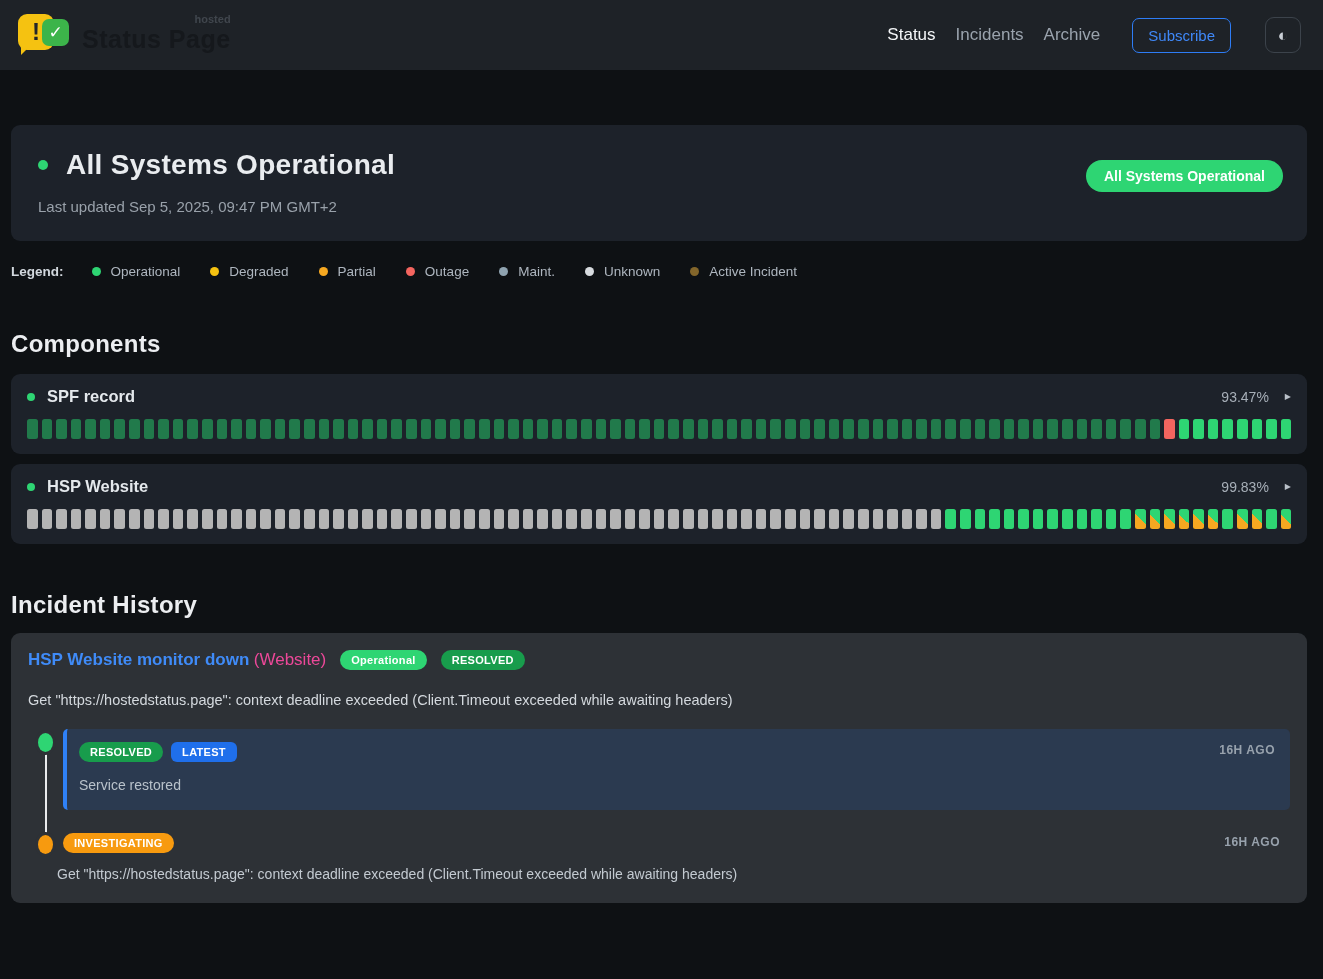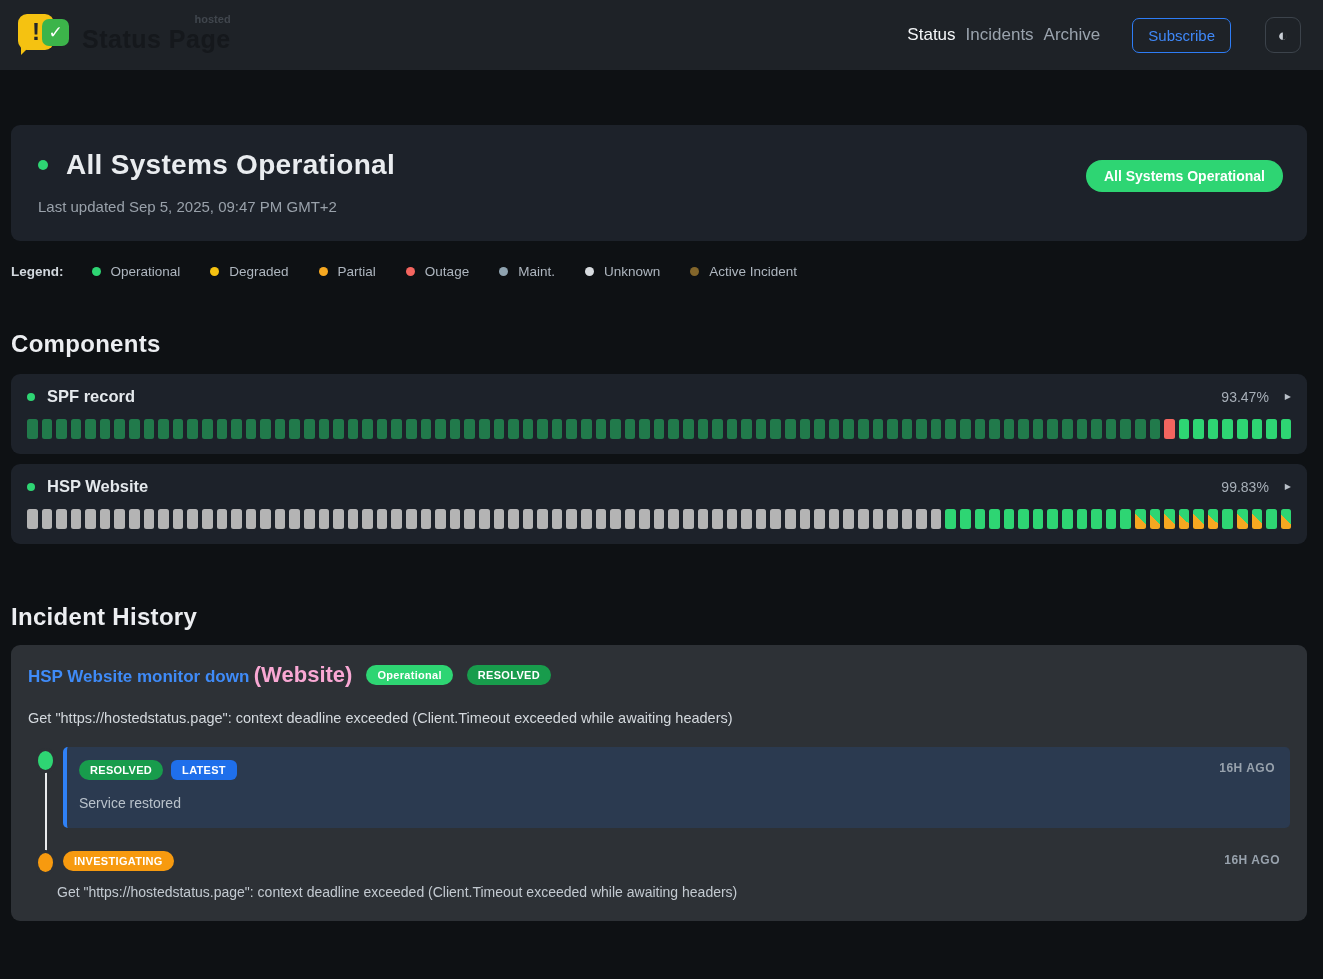--- a/index.html
+++ b/index.html
@@ -84,29 +84,29 @@
   .comp-left { display: flex; align-items: center; gap: 12px; }
   .comp-dot { width: 8px; height: 8px; }
   .comp-name { font-size: 16.5px; font-weight: 600; color: #e4e8ec; }
   .comp-right { display: flex; align-items: center; gap: 16px; }
   .comp-uptime { font-size: 14px; color: #a7afb8; }
   .comp-arrow { font-size: 8px; color: #b9c0c8; }
   .bars { display: flex; gap: 4px; margin-top: 13px; }
   .bar { flex: 1 1 0; height: 20px; border-radius: 2.5px; min-width: 0; }
   .bar.mixed { background: linear-gradient(45deg, #f6a821 0 50%, #2ed573 50% 100%); }
   
-  .incident-title { margin-top: 59px; }
+  .incident-title { margin-top: 47px; }
   .incident-date { margin-top: 15px; font-size: 15px; font-weight: bold; color: #c5ccd3; letter-spacing: 0.5px; }
   .incident-date .utc { font-size: 13px; font-weight: normal; color: #8b949e; letter-spacing: 0; }
   .incident-card {
     background: #2d3136; border-radius: 9px; margin-top: 14px; padding: 17px 17px 21px 17px;
   }
   .inc-title-row { display: flex; align-items: center; gap: 14px; }
   .inc-link { color: #3f8bf8; font-size: 17px; font-weight: bold; text-decoration: none; cursor: pointer; }
-  .inc-component { color: #f9a8d4; font-size: 22px; font-weight: 700; }
+  .inc-component { color: #ec4899; font-size: 17px; font-weight: 400; }
   .pill {
     display: inline-block; color: #fff; font-weight: bold; border-radius: 11px;
     font-size: 11px; padding: 4px 11px; letter-spacing: 0.3px; white-space: nowrap;
   }
   .pill-operational { background: #2ed573; font-size: 11px; }
   .pill-resolved { background: #189c4c; }
   .pill-latest { background: #1f6feb; border-radius: 6px; }
   .pill-investigating { background: #f79a0f; }
   .inc-meta { margin-top: 9px; font-size: 13.5px; color: #98a1ab; }
   .inc-meta b { color: #d7dce1; font-weight: bold; }
@@ -142,21 +142,21 @@
       <div class="logo-tail"></div>
       <div class="logo-bubble">!</div>
       <div class="logo-check">✓</div>
     </div>
     <div class="brand-text">
       <span class="brand-name">Status Page</span>
       <span class="brand-sup">hosted</span>
     </div>
   </div>
   <nav class="nav">
-    <span style="display: flex; gap: 10px; align-items: center;">
+    <span style="display: flex; gap: 20px; align-items: center;">
         <a class="nav-link active">Status</a>
         <a class="nav-link">Incidents</a>
         <a class="nav-link">Archive</a>
       </span>
     <button class="subscribe-btn">Subscribe</button>
     <button class="theme-btn"><span>◐</span></button>
   </nav>
 </header>
 
 <main class="page">

